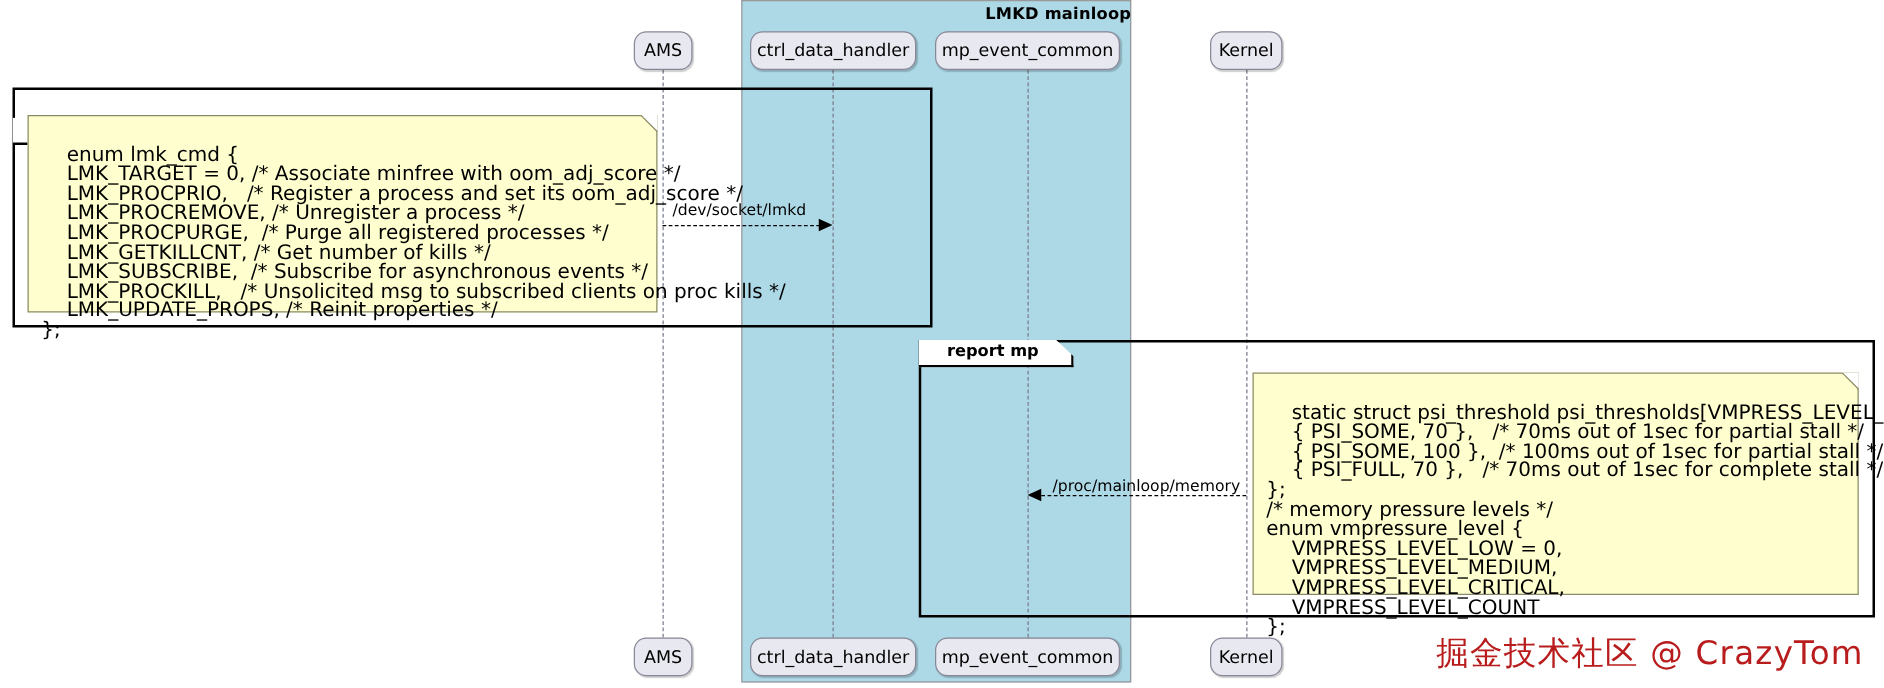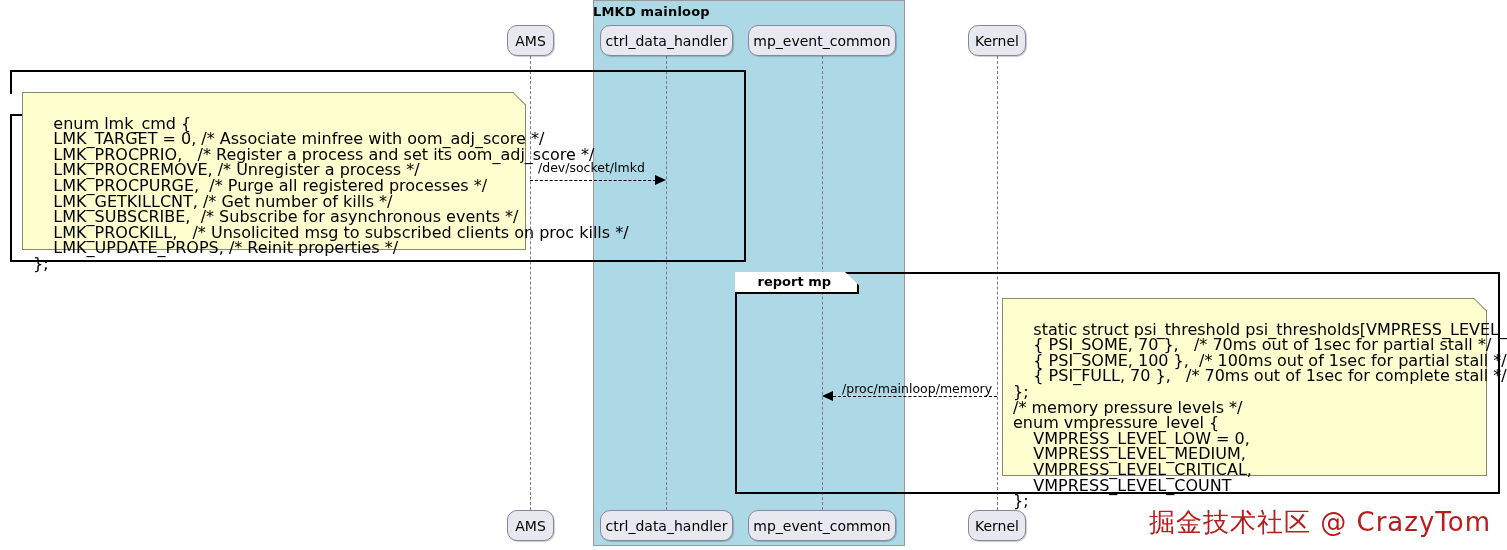--- a/index.html
+++ b/index.html
@@ -27,21 +27,21 @@
     height: 546px;
     background: #ADD8E6;
     border: 1px solid #999999;
     box-sizing: border-box;
   }
   .group-title {
     position: absolute;
     left: 593px;
     top: 4px;
     width: 312px;
-    text-align: left;
+    text-align: right;
     font-size: 13px;
     font-weight: bold;
     color: #000000;
     letter-spacing: 0.2px;
   }
 
   
   .lifeline {
     position: absolute;
     width: 0;

